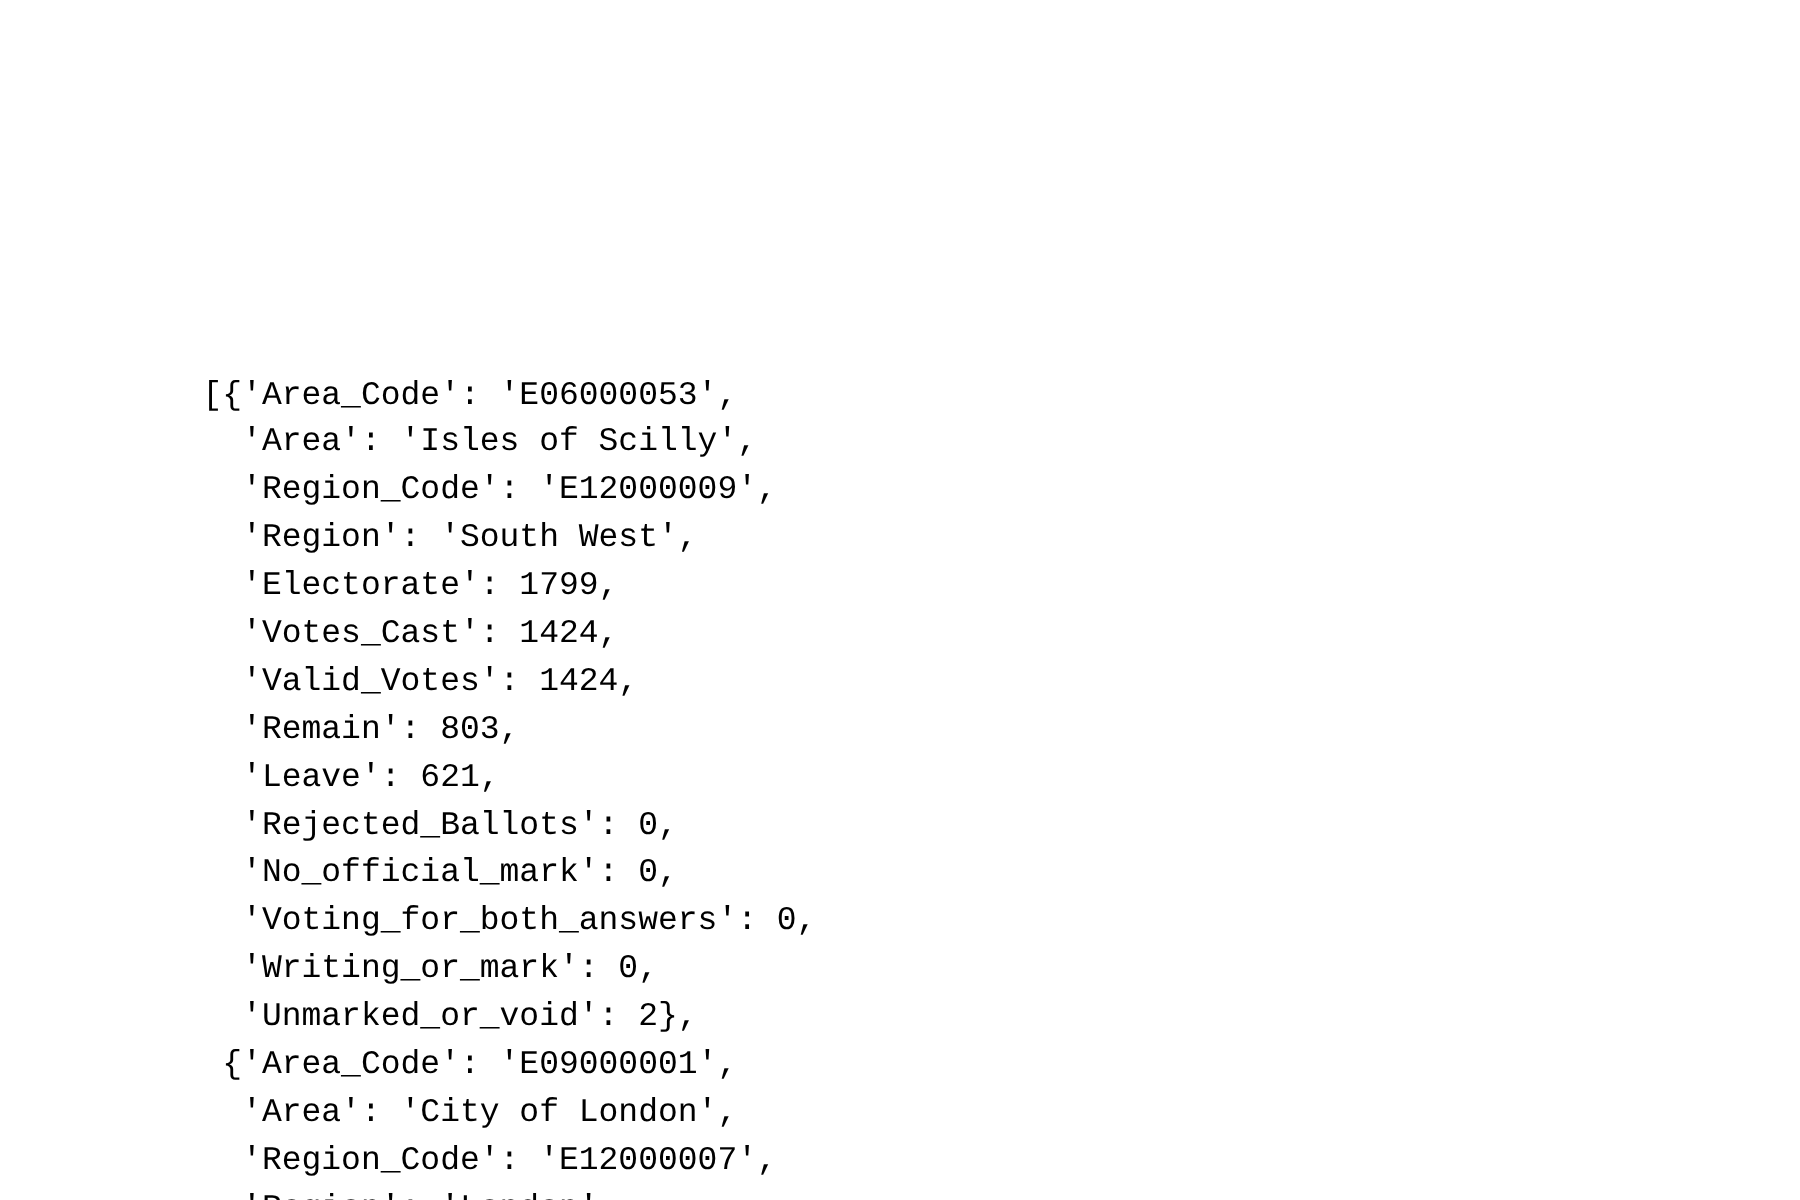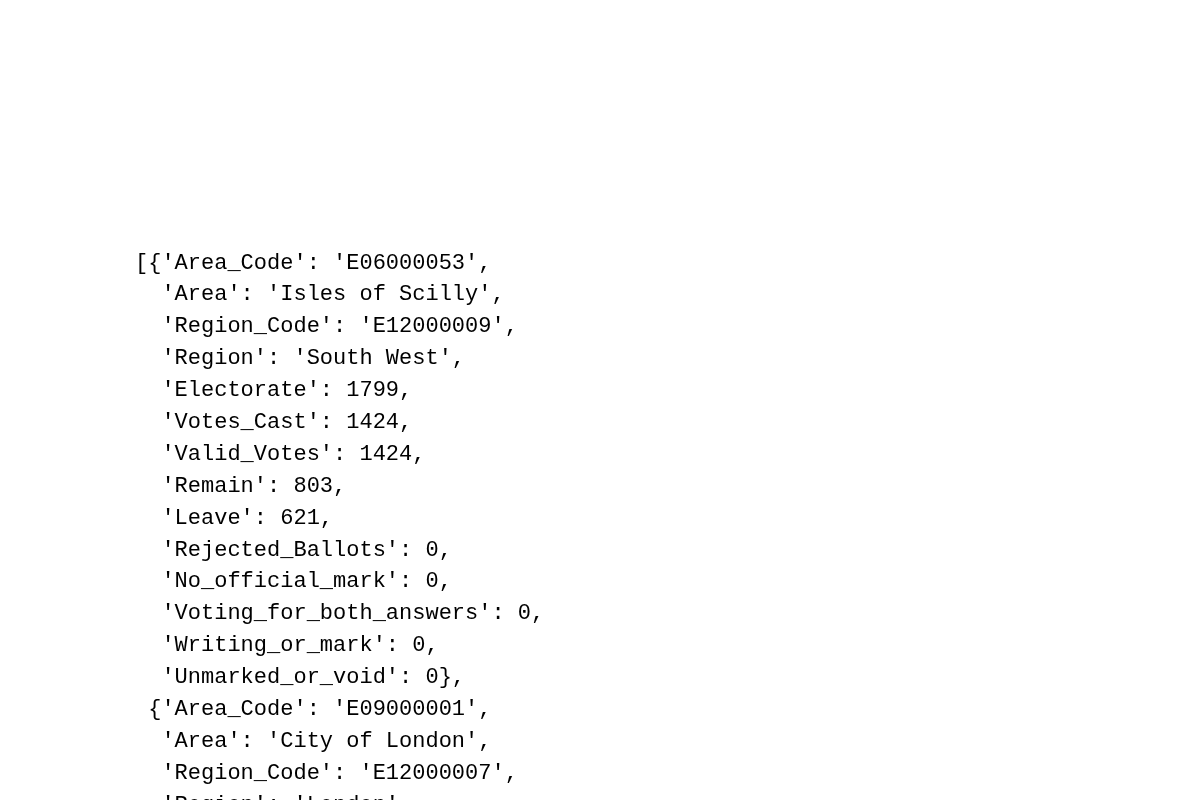--- a/index.html
+++ b/index.html
@@ -31,20 +31,20 @@
 <span>  'Region': 'South West',</span>
 <span>  'Electorate': 1799,</span>
 <span>  'Votes_Cast': 1424,</span>
 <span>  'Valid_Votes': 1424,</span>
 <span>  'Remain': 803,</span>
 <span>  'Leave': 621,</span>
 <span>  'Rejected_Ballots': 0,</span>
 <span>  'No_official_mark': 0,</span>
 <span>  'Voting_for_both_answers': 0,</span>
 <span>  'Writing_or_mark': 0,</span>
-<span>  'Unmarked_or_void': 0},</span>
+<span>  'Unmarked_or_void': 2},</span>
 <span> {'Area_Code': 'E09000001',</span>
 <span>  'Area': 'City of London',</span>
 <span>  'Region_Code': 'E12000007',</span>
 <span>  'Region': 'London',</span></div>
 
 
 
 
 </body></html>

